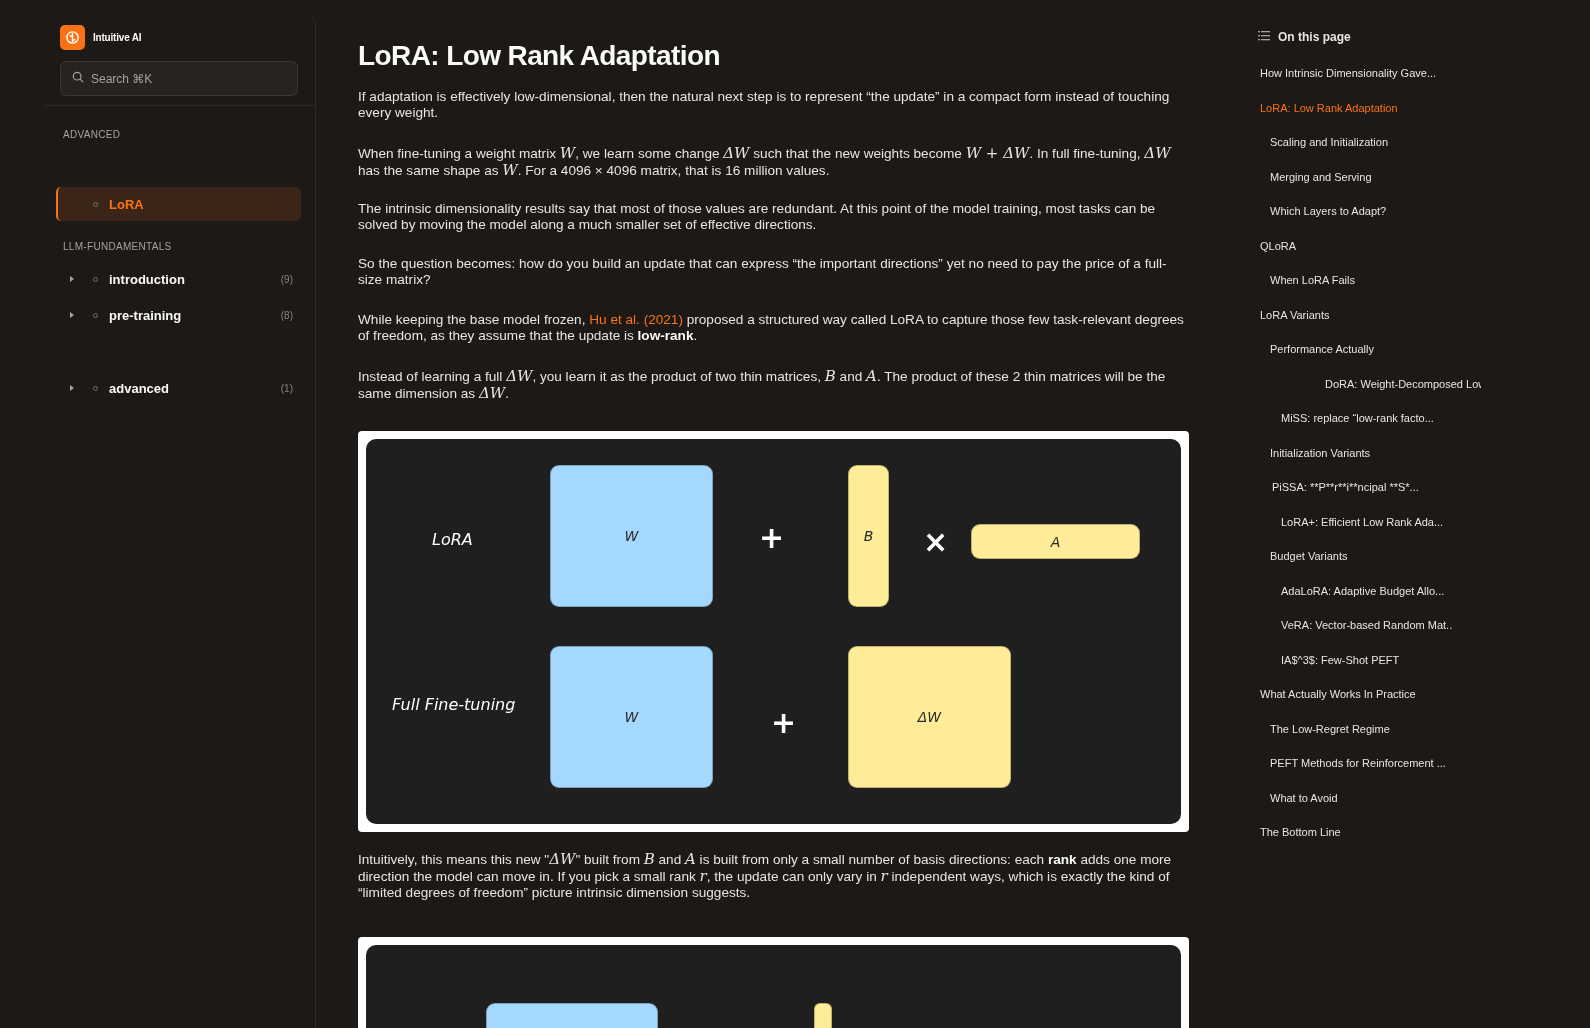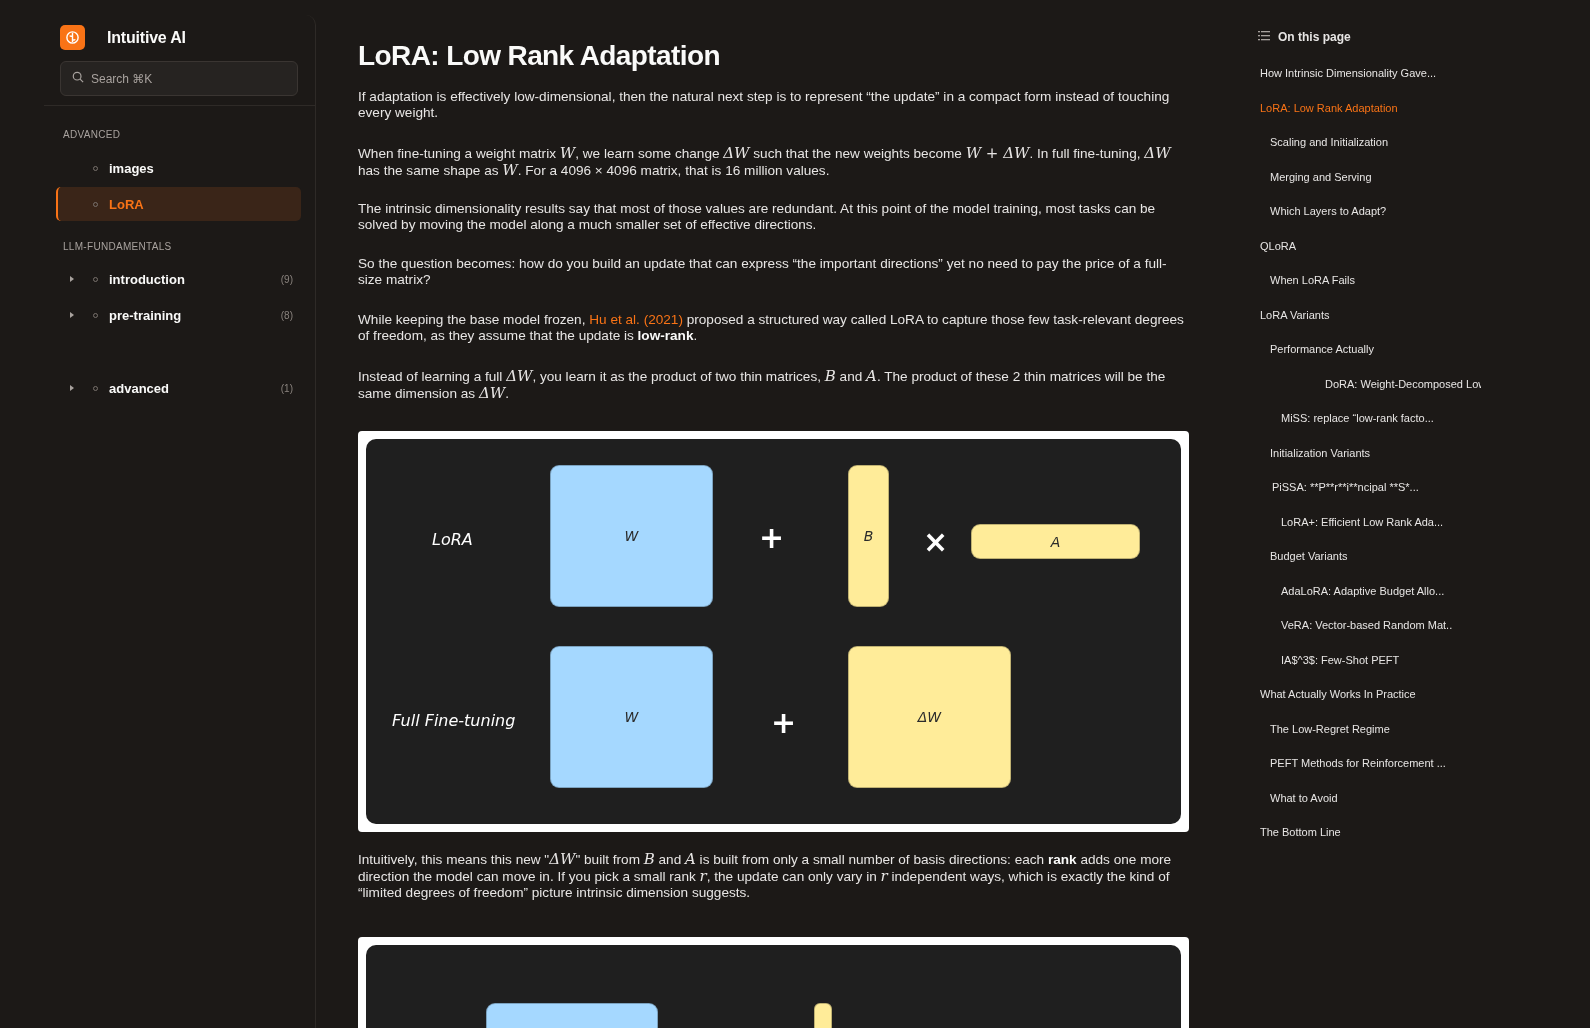--- a/index.html
+++ b/index.html
@@ -14,21 +14,21 @@
   .sidebar {
     position: absolute; left: 44px; top: 15px; width: 272px; height: 1013px;
     border-right: 1px solid #2e2a27;
     border-top-right-radius: 10px;
   }
   .brand { position: absolute; left: 16px; top: 10px; display: flex; align-items: center; gap: 8px; }
   .brand-logo {
     width: 25px; height: 25px; border-radius: 5px; background: #f97316;
     display: flex; align-items: center; justify-content: center;
   }
-  .brand-name { font-size: 16px; font-weight: 700; color: #fafaf9; letter-spacing: -0.2px; margin-left: 14px; }
+  .brand-name { font-size: 10px; font-weight: 700; color: #fafaf9; letter-spacing: -0.2px; }
   .search {
     position: absolute; left: 16px; top: 46px; width: 238px; height: 35px;
     background: #262321; border: 1px solid #3a3532; border-radius: 6px;
     display: flex; align-items: center; padding-left: 11px; gap: 7px;
     color: #a8a29e; font-size: 12px;
   }
   .sidebar-divider { position: absolute; left: 0; top: 90px; width: 272px; height: 1px; background: #2e2a27; }
   .section-label {
     position: absolute; left: 19px; font-size: 10px; letter-spacing: 0.3px;
     color: #a8a29e; text-transform: uppercase;
@@ -108,24 +108,20 @@
           <path d="M9.5 9.5L13 13"></path>
       </svg>
     </span>
     <span>Search ⌘K</span>
   </div>
 
   <div class="sidebar-divider"></div>
 
   <div class="section-label" style="top:114px">ADVANCED</div>
 
-  <div class="nav-item" style="top:136px">
-    <span class="nav-dot"></span>
-    <span class="nav-label">images</span>
-  </div>
   <div class="nav-item active" style="top:172px">
     <span class="nav-dot" style="left:35px"></span>
     <span class="nav-label" style="left:51px">LoRA</span>
   </div>
 
   <div class="section-label" style="top:226px">LLM-FUNDAMENTALS</div>
 
   <div class="nav-item" style="top:247px">
     <span class="nav-caret"></span>
     <span class="nav-dot"></span>
@@ -175,21 +171,21 @@
       </div>
       <span class="op" style="left:393px; top:84px">+</span>
       <div class="mat yellow" style="left:482px; top:26px; width:41px; height:142px">
         <span>B</span>
       </div>
       <span class="op" style="left:557px; top:88px">×</span>
       <div class="mat yellow" style="left:605px; top:85px; width:169px; height:35px">
         <span>A</span>
       </div>
 
-      <span class="row-label" style="left:26px; top:272px">Full Fine-tuning</span>
+      <span class="row-label" style="left:26px; top:256px">Full Fine-tuning</span>
       <div class="mat blue" style="left:184px; top:207px; width:163px; height:142px">
         <span>W</span>
       </div>
       <span class="op" style="left:405px; top:269px">+</span>
       <div class="mat yellow" style="left:482px; top:207px; width:163px; height:142px">
         <span>ΔW</span>
       </div>
     </div>
   </div>
 

